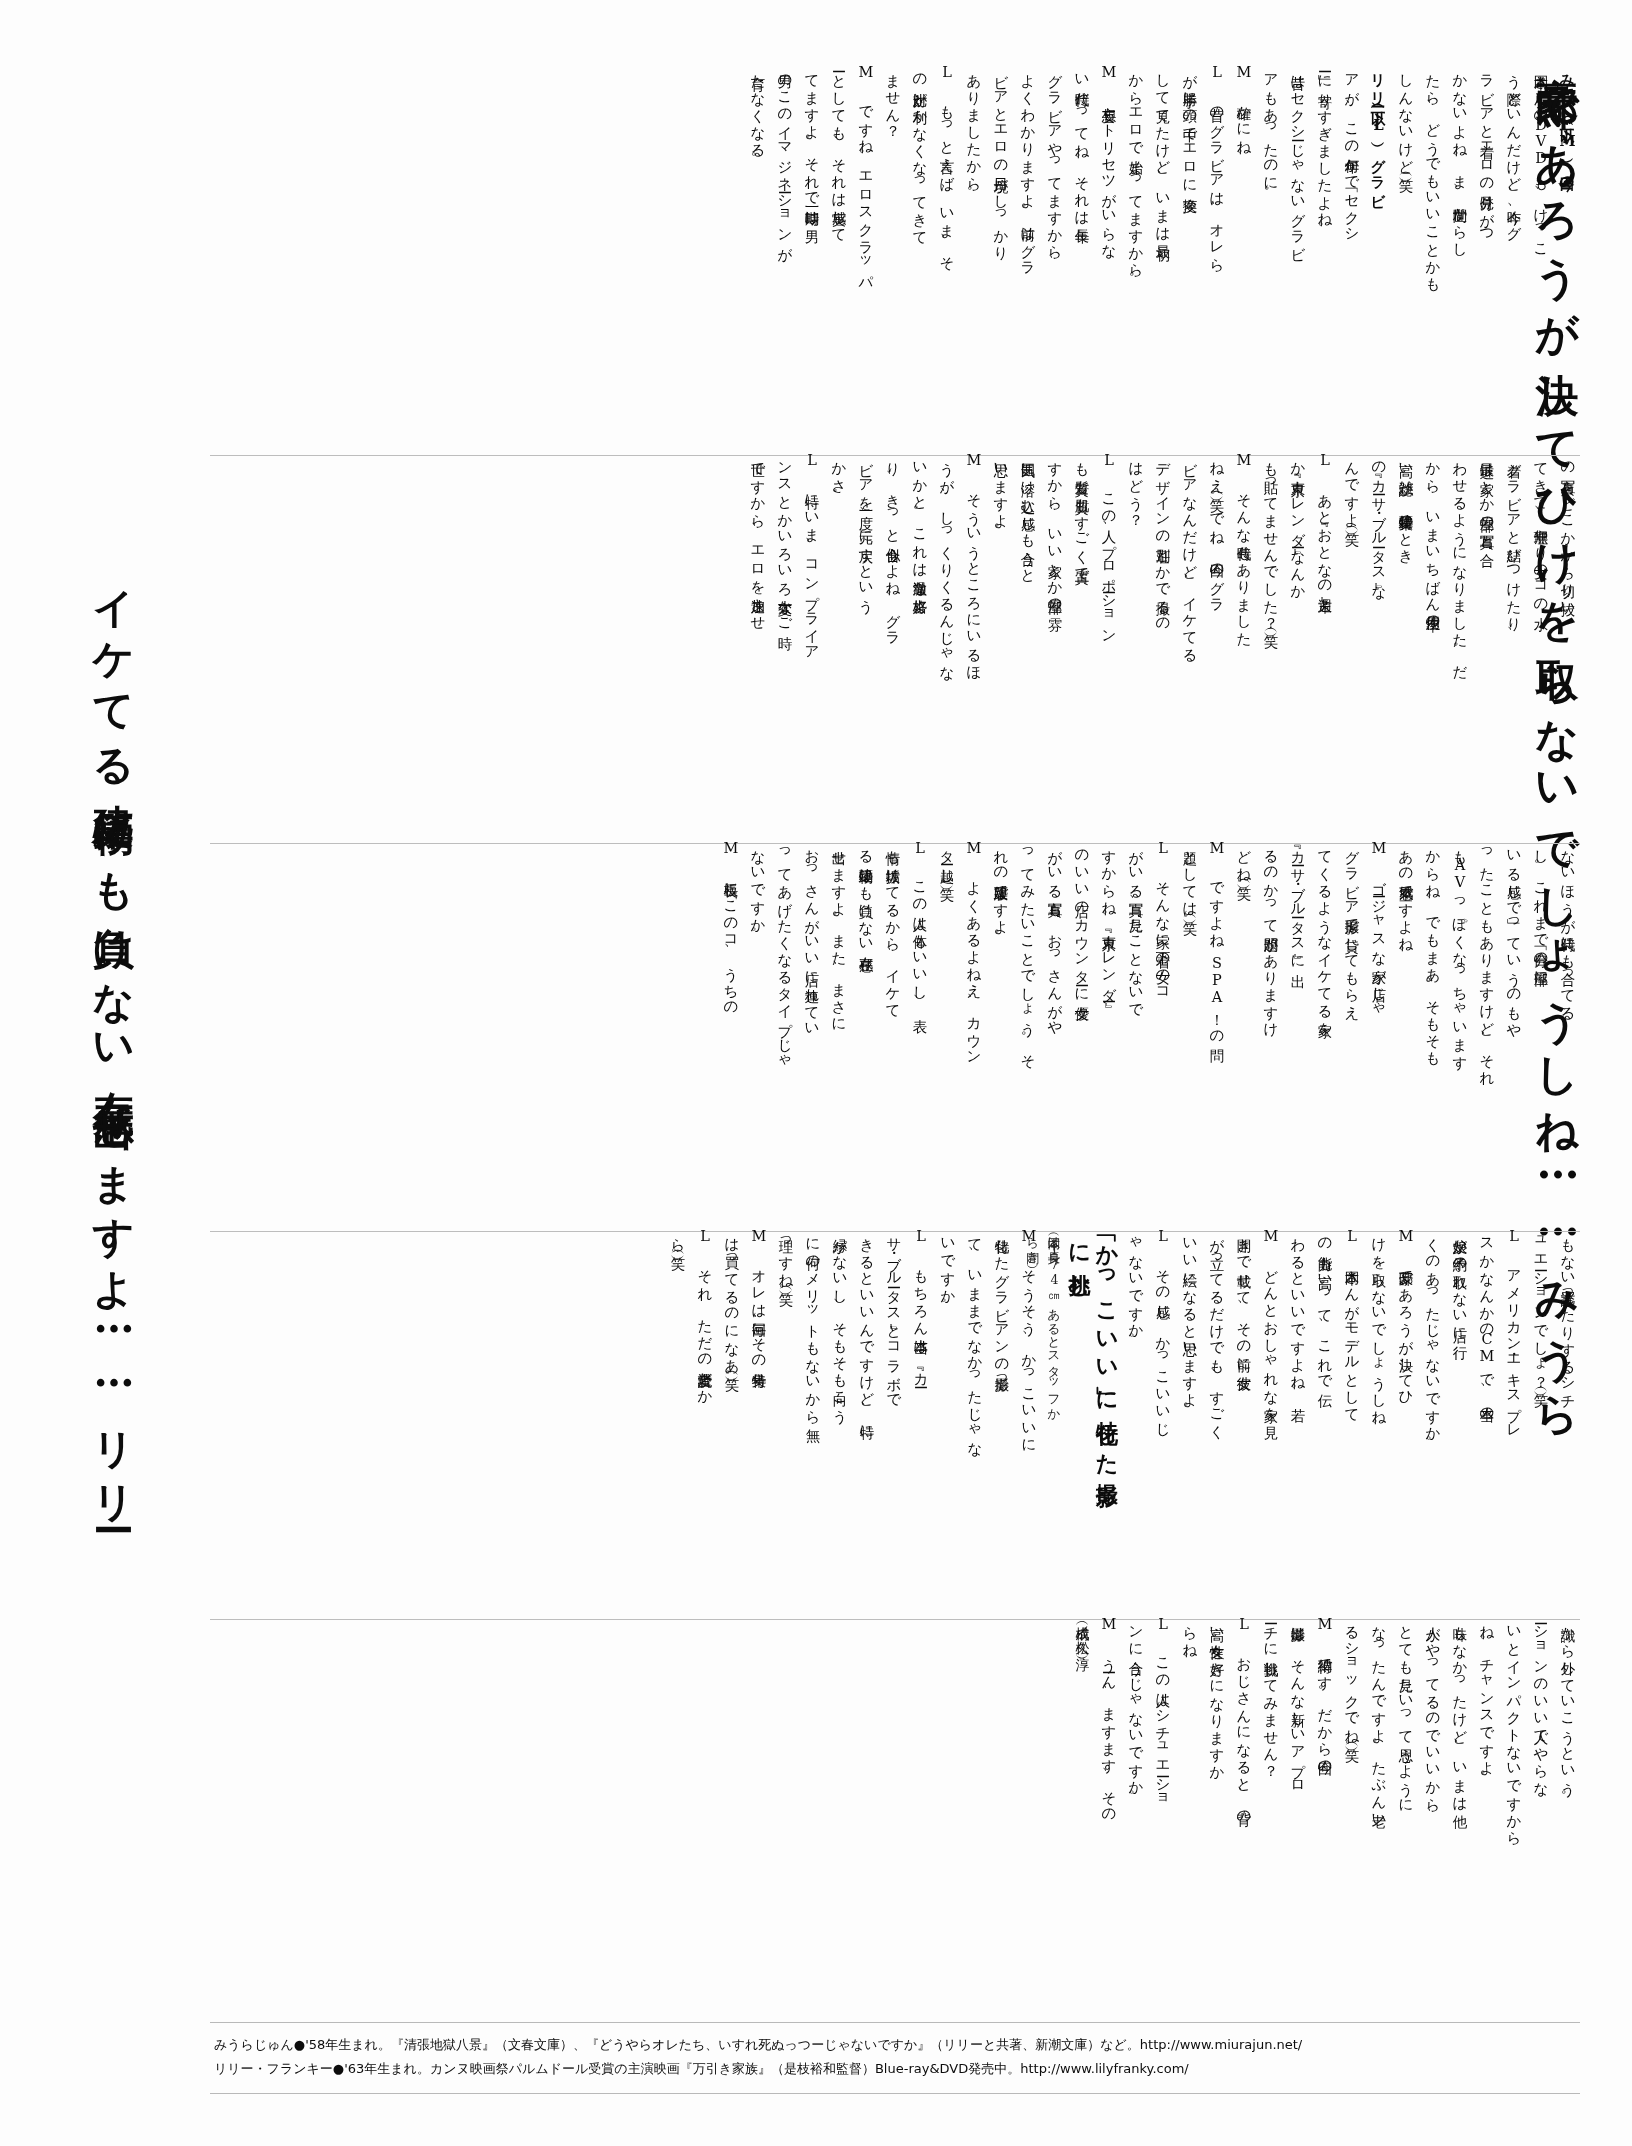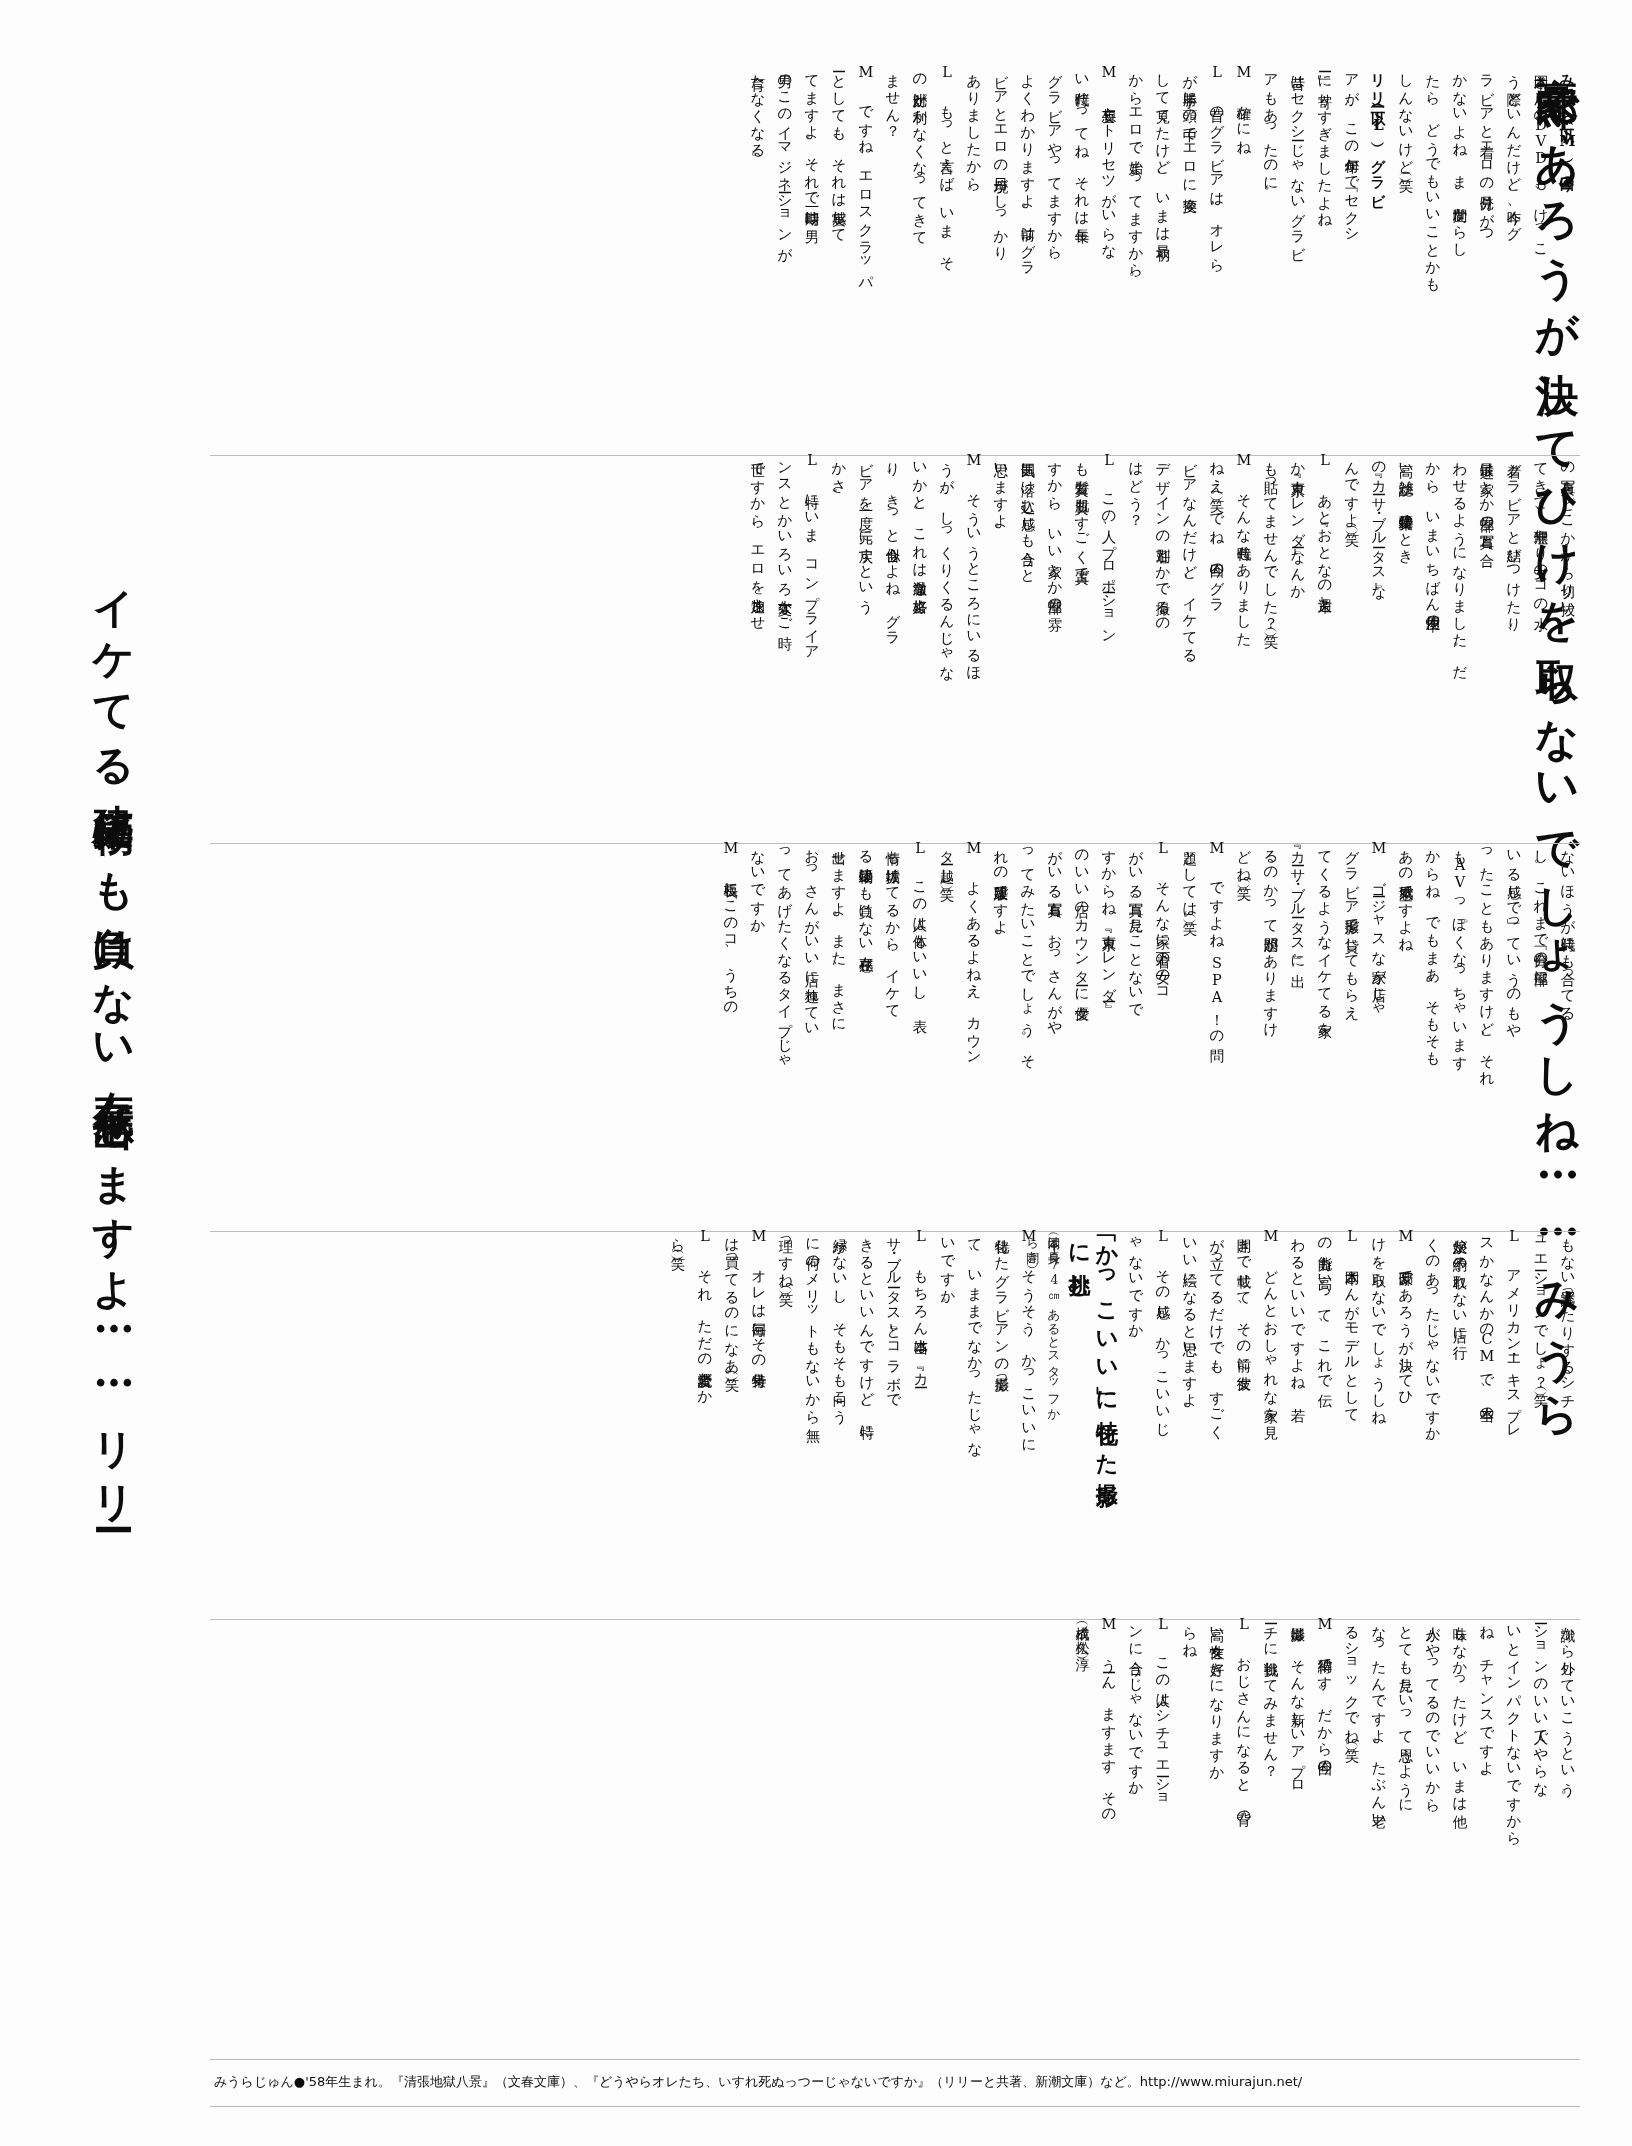--- a/index.html
+++ b/index.html
@@ -113,21 +113,21 @@
     line-height:1.7;
     height:160px;
     flex:0 0 26px;
     width:26px;
   }
 
   
   .footer{
     position:absolute;
     left:210px; right:52px;
-    bottom:39px;
+    bottom:52px;
     border-top:1px solid #b9b9b9;
     border-bottom:1px solid #b9b9b9;
     padding:10px 4px 12px 4px;
     font-size:13px;
     line-height:1.85;
     font-family:"DejaVu Sans","Liberation Sans",sans-serif;
   }
   .footer div{white-space:nowrap;overflow:hidden;text-overflow:clip;}
 </style>
 </head>
@@ -299,15 +299,16 @@
     <div class="col">高い女性を好きになりますか</div>
     <div class="col">らね。</div>
     <div class="col">L　この人はシチュエーショ</div>
     <div class="col">ンに合うじゃないですか。</div>
     <div class="col">M　うーん、ますます、その</div>
     <div class="credit">（構成／松久 淳）</div>
   </div>
 
   <div class="footer">
     <div>みうらじゅん●'58年生まれ。『清張地獄八景』（文春文庫）、『どうやらオレたち、いすれ死ぬっつーじゃないですか』（リリーと共著、新潮文庫）など。http://www.miurajun.net/</div>
+    <div>リリー・フランキー●'63年生まれ。カンヌ映画祭パルムドール受賞の主演映画『万引き家族』（是枝裕和監督）Blue-ray&amp;DVD発売中。http://www.lilyfranky.com/</div>
   </div>
 
 </div>
 
 </body></html>

